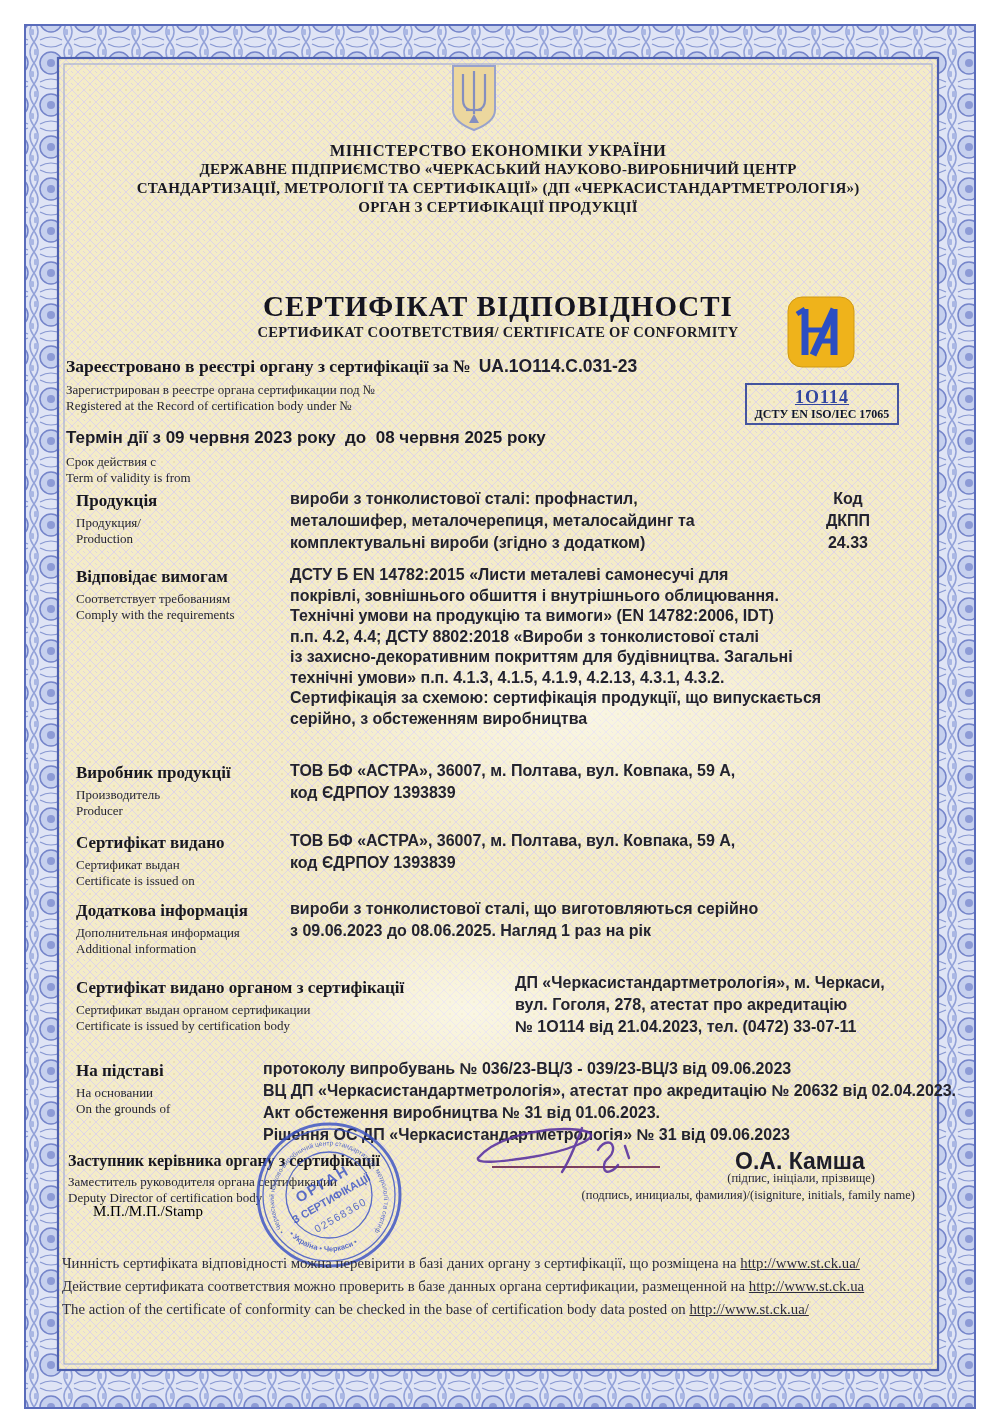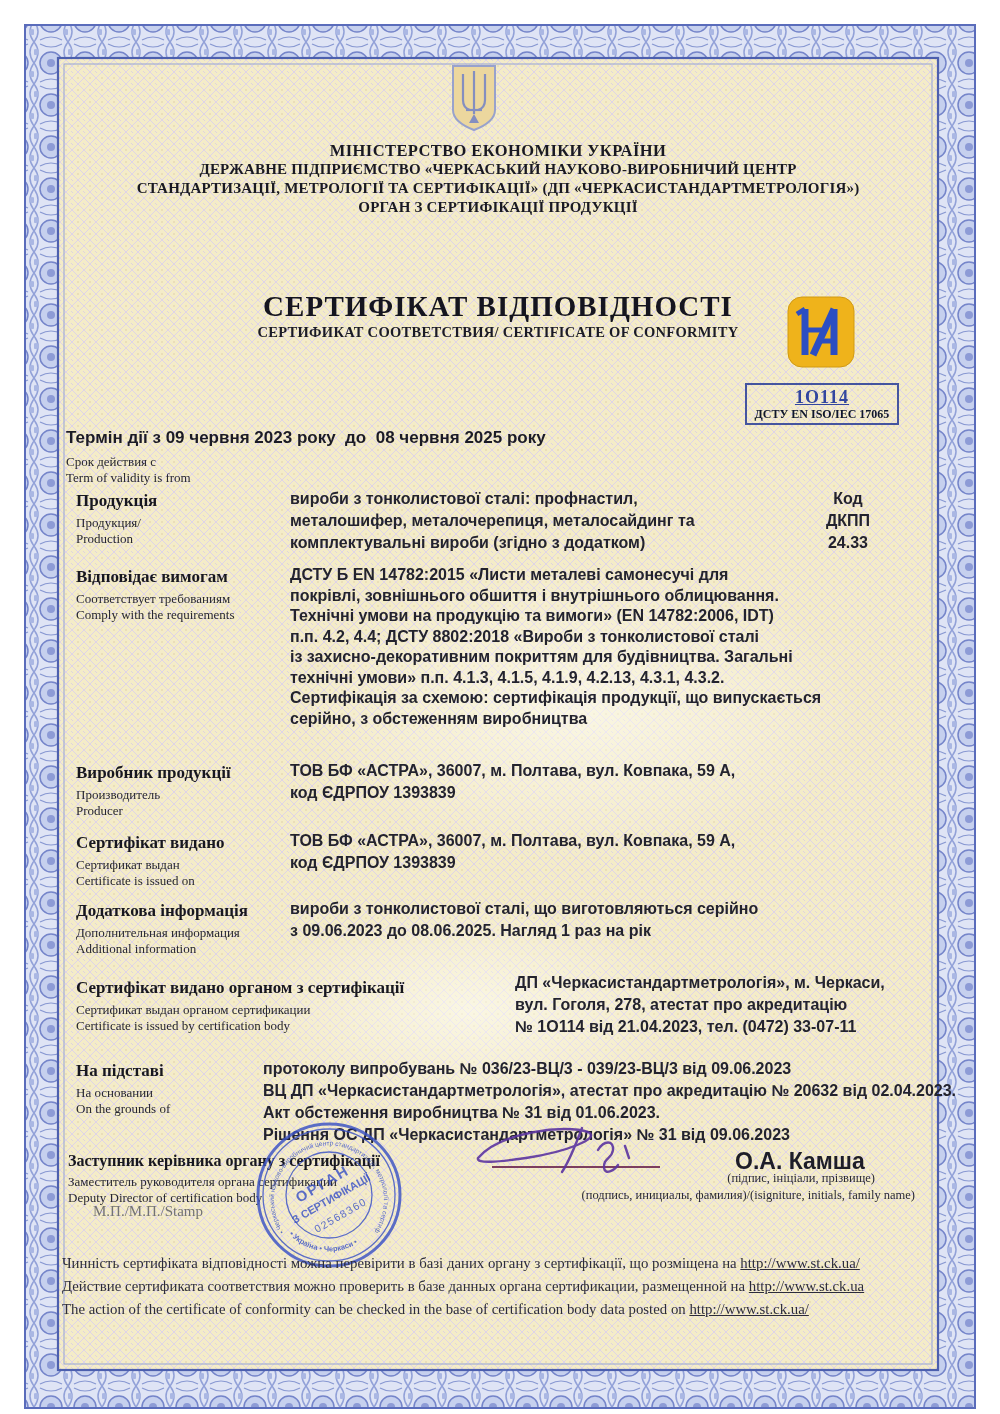--- a/index.html
+++ b/index.html
@@ -24,21 +24,21 @@
   .small-line{font-size:13px;line-height:16px;color:#262630;}
   .std-box{left:745px;top:383px;width:150px;height:38px;border:2px solid #44559f;
            display:flex;flex-direction:column;align-items:center;justify-content:center;}
   .std-code{font-size:18px;font-weight:bold;color:#32469f;letter-spacing:1px;line-height:19px;text-decoration:underline;}
   .std-name{font-size:12px;font-weight:bold;color:#0f172a;line-height:14px;}
   .sig-line{left:492px;top:1166px;width:168px;border-top:2px solid #7d3e5e;height:0;}
   .cap{font-size:12.5px;color:#2a2a36;text-align:right;}
   .footer-line{font-size:14.8px;color:#2c2c3a;white-space:nowrap;}
   .footer-url{text-decoration:underline;}
   .name{font-size:23px;color:#1d1d28;}
-  .mp{font-size:15px;color:#737373;}
+  .mp{font-size:15px;color:#000000;}
   .blotch{position:absolute;border-radius:50%;pointer-events:none;
           background:radial-gradient(closest-side,rgba(255,255,250,.55),rgba(255,255,250,0));}
 </style>
 </head>
 <body>
 
 <div class="page">
 
   <svg class="abs" style="left:0;top:0" width="1000" height="1414">
     <defs>
@@ -101,20 +101,27 @@
       <path d="M33 45 H47"></path>
       <path d="M18 13 L10 18"></path>
     </g>
   </svg>
 
   <div class="abs std-box">
     <div class="std-code serif-b">1О114</div>
     <div class="std-name serif-b">ДСТУ EN ISO/IEC 17065</div>
   </div>
 
+  <div class="abs" style="left:66px;top:356px">
+    <div>
+      <span class="serif-b reg-uk">Зареєстровано в реєстрі органу з сертифікації за №</span><span class="reg-num">UA.1О114.C.031-23</span>
+    </div>
+    <div class="small-line" style="margin-top:5px">Зарегистрирован в реестре органа сертификации под №</div>
+    <div class="small-line">Registered at the Record of certification body under №</div>
+  </div>
 
   <div class="abs" style="left:66px;top:428px">
     <div class="sans-b keepws" style="font-size:17px;color:#1b1b26">Термін дії з 09 червня 2023 року  до  08 червня 2025 року</div>
     <div class="small-line" style="margin-top:6px">Срок действия с</div>
     <div class="small-line">Term of validity is from</div>
   </div>
 
   <div class="abs" style="left:76px;top:491px;width:210px">
     <div class="lbl-uk">Продукція</div>
     <div class="lbl-sm">Продукция/</div>

